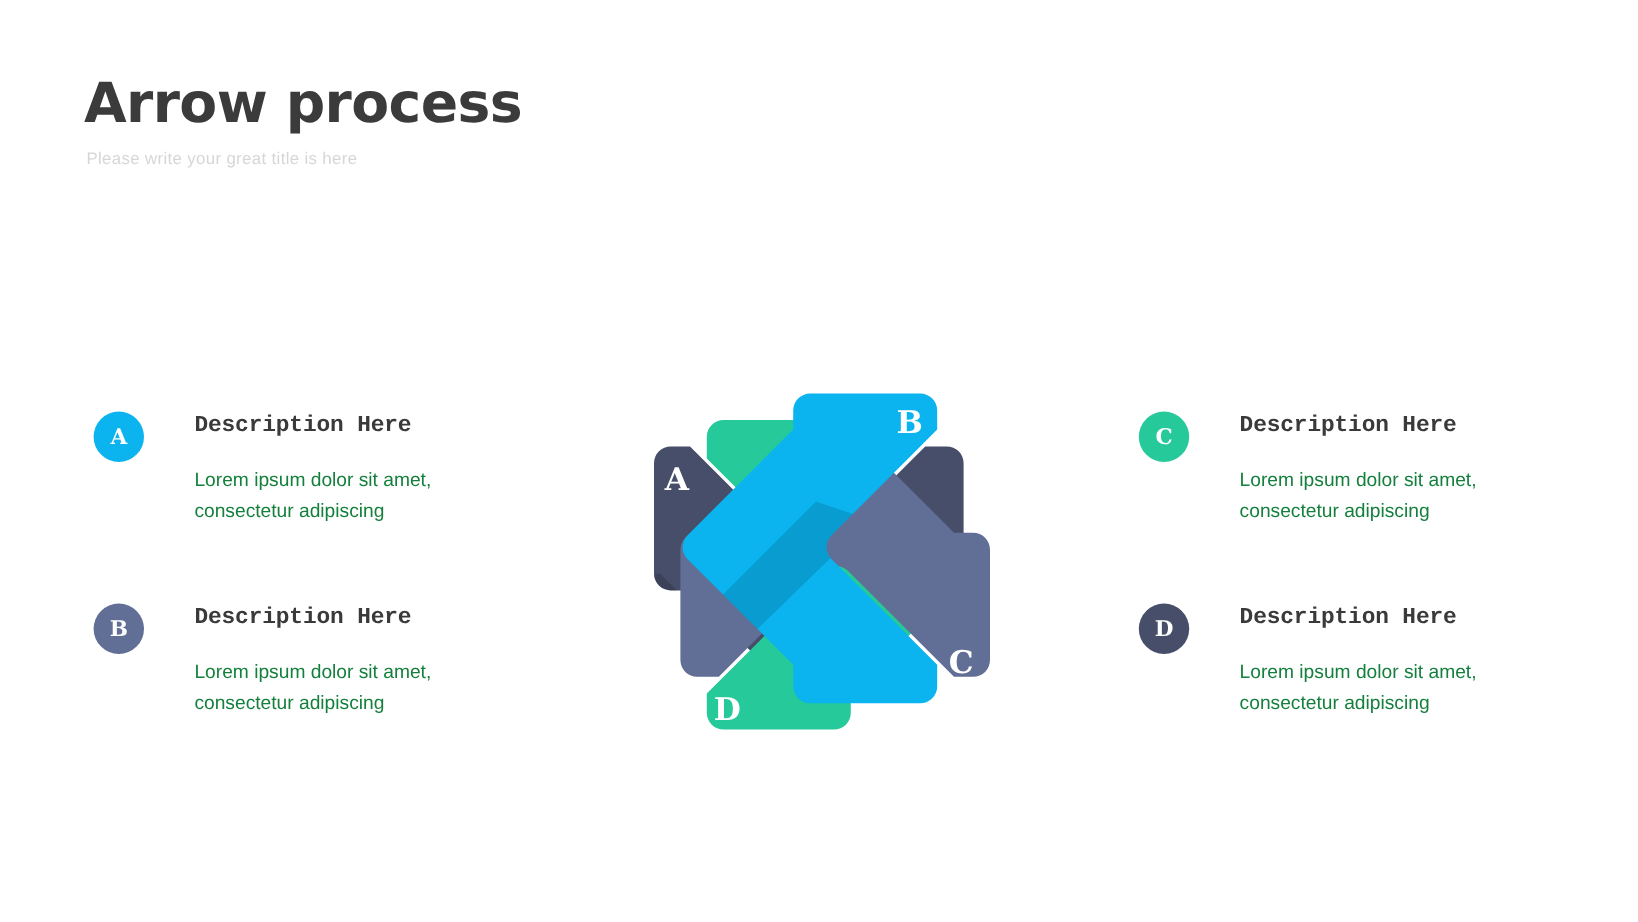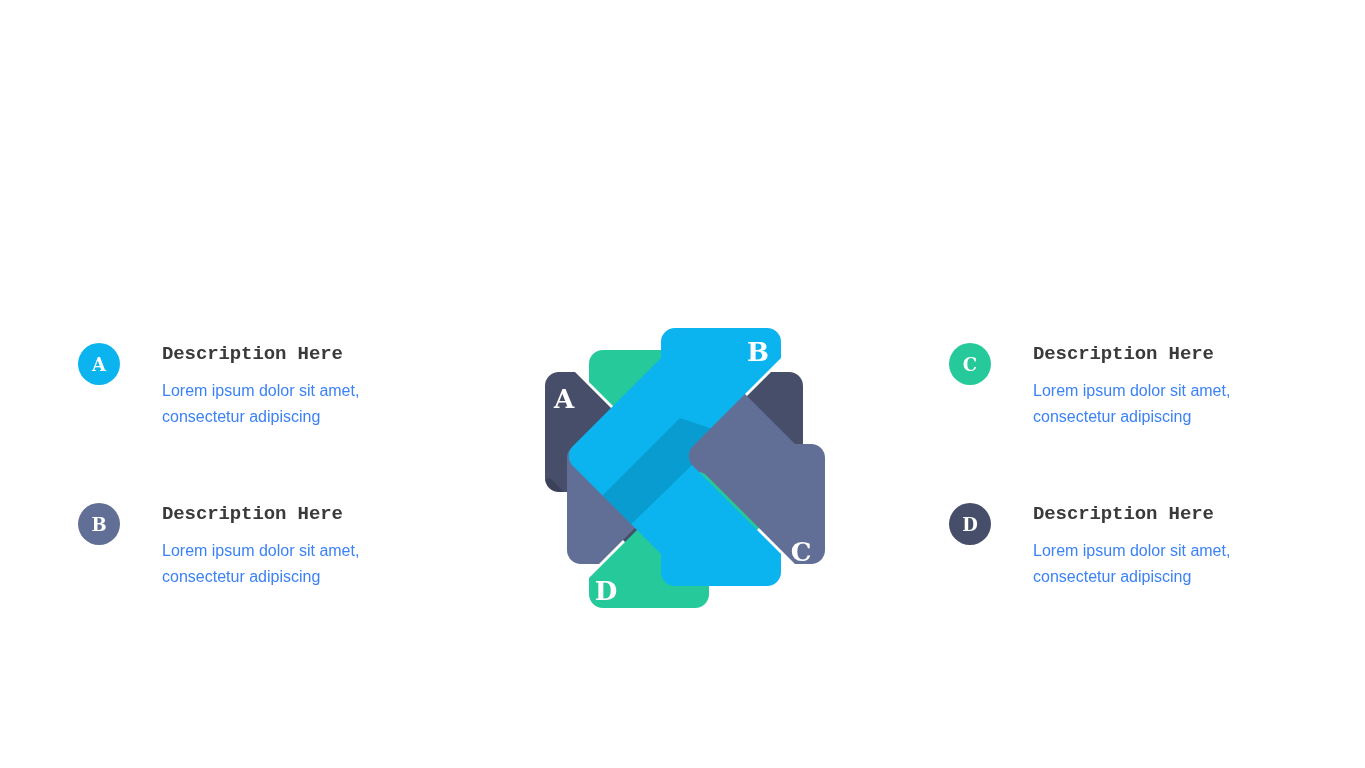--- a/index.html
+++ b/index.html
@@ -70,22 +70,22 @@
     font-size: 19px;
     font-weight: bold;
     color: #3a3a3a;
     margin: 0;
     line-height: 1.2;
     letter-spacing: -0.1px;
   }
   .desc-text {
     font-family: "Liberation Sans", sans-serif;
     font-size: 16px;
-    color: #3b82f6;
-    margin: 12px 0 0 0;
+    color: #15803d;
+    margin: 22px 0 0 0;
     line-height: 1.65;
     max-width: 260px;
   }
 
   #item-a { left: 78px;  top: 343px; }
   #item-b { left: 78px;  top: 503px; }
   #item-c { left: 949px; top: 343px; }
   #item-d { left: 949px; top: 503px; }
 
   
@@ -105,20 +105,22 @@
     font-family: "DejaVu Serif", serif;
     font-weight: bold;
     font-size: 26px;
     fill: #ffffff;
   }
 </style>
 </head>
 <body>
 
 <div id="header">
+  <h1 id="page-title">Arrow process</h1>
+  <p id="page-subtitle">Please write your great title is here</p>
 </div>
 
 <div class="desc-item" id="item-a">
   <div class="badge" style="background: rgb(11, 180, 239);">
     <span>A</span>
   </div>
   <div class="desc-body">
     <p class="desc-title">Description Here</p>
     <p class="desc-text">Lorem ipsum dolor sit amet, consectetur adipiscing</p>
   </div>

